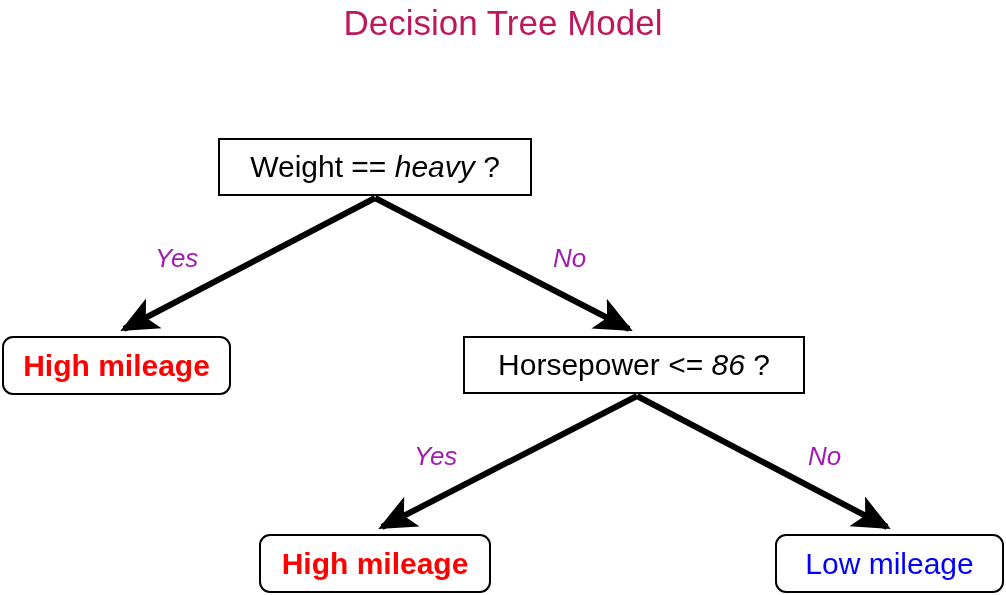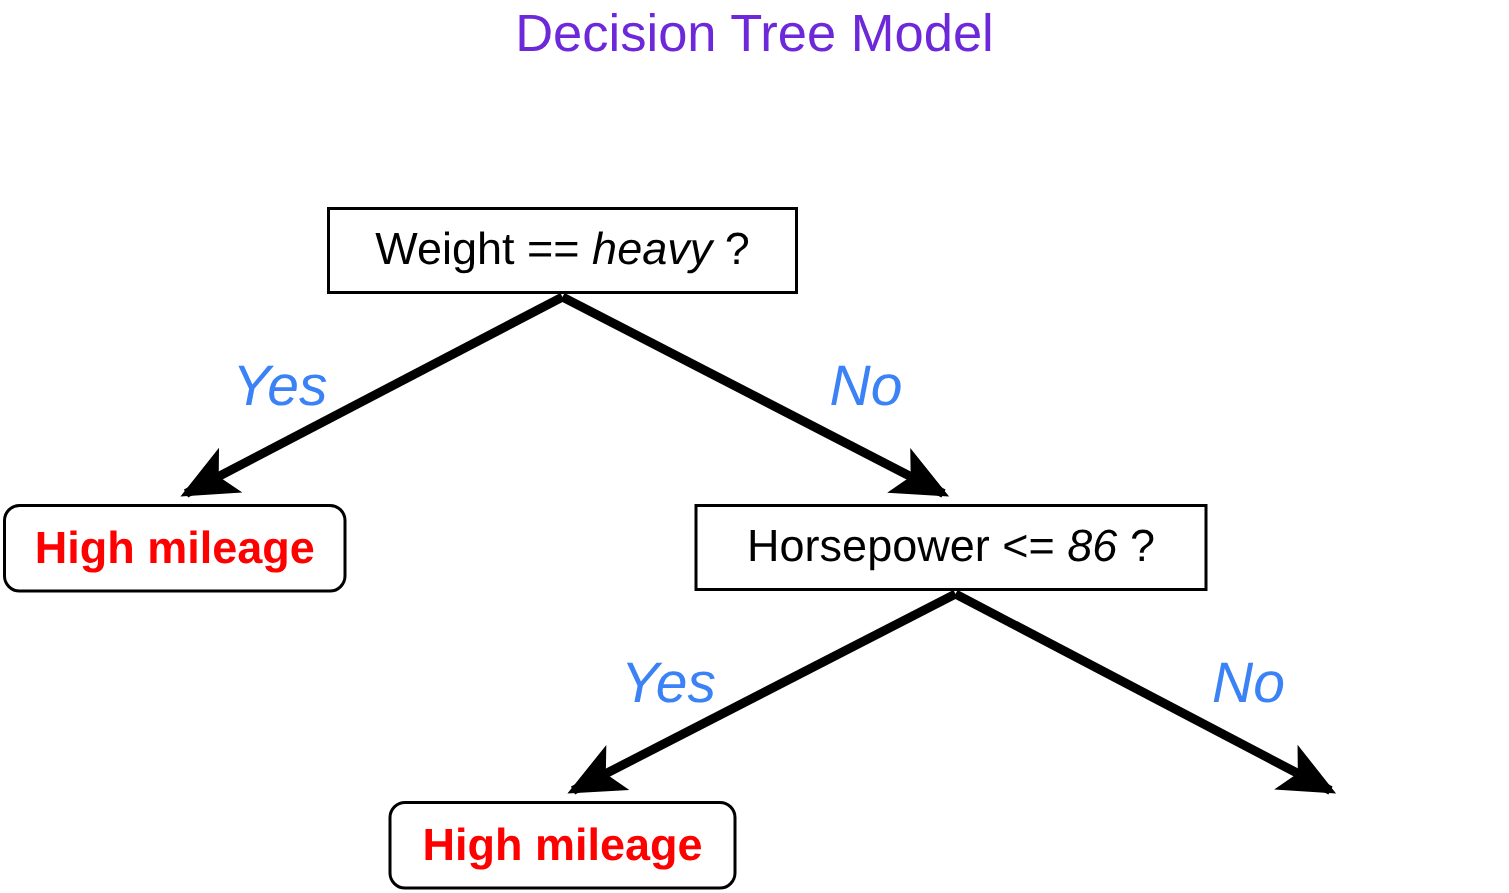--- a/index.html
+++ b/index.html
@@ -19,21 +19,21 @@
     overflow: hidden;
   }
 
   
   #title-block {
     position: absolute;
     left: 0;
     top: 0;
     width: 1006px;
     text-align: center;
-    color: #6d28d9;
+    color: #be185d;
   }
   #title-main {
     font-size: 35px;
     line-height: 41px;
     font-weight: normal;
     letter-spacing: 0px;
     padding-top: 2px;
   }
   #title-sub {
     font-size: 29px;
@@ -84,24 +84,24 @@
   
   #node-root      { left: 218px; top: 138px; width: 314px; height: 58px; }
   #node-leaf-a    { left: 2px;   top: 336px; width: 229px; height: 59px; }
   #node-hp        { left: 463px; top: 336px; width: 342px; height: 58px; }
   #node-leaf-b    { left: 259px; top: 534px; width: 232px; height: 59px; }
   #node-leaf-c    { left: 775px; top: 534px; width: 229px; height: 59px; }
 
   
   .edge-label {
     position: absolute;
-    font-size: 38px;
+    font-size: 26px;
     line-height: 30px;
     font-style: italic;
-    color: #3b82f6;
+    color: #a21caf;
     white-space: nowrap;
     z-index: 4;
   }
   #edge-label-root-yes { left: 155px; top: 243px; }
   #edge-label-root-no  { left: 553px; top: 243px; }
   #edge-label-hp-yes   { left: 414px; top: 441px; }
   #edge-label-hp-no    { left: 808px; top: 441px; }
 </style>
 </head>
 <body>
@@ -150,14 +150,17 @@
   </div>
 
   <div class="node node-decision" id="node-hp">
     <span class="node-text"><span>Horsepower</span>&nbsp;<span>&lt;=</span>&nbsp;<span class="val">86</span>&nbsp;<span>?</span></span>
   </div>
 
   <div class="node node-leaf leaf-high" id="node-leaf-b">
     <span class="node-text">High mileage</span>
   </div>
 
+  <div class="node node-leaf leaf-low" id="node-leaf-c">
+    <span class="node-text">Low mileage</span>
+  </div>
 
 </div>
 
 </body></html>

